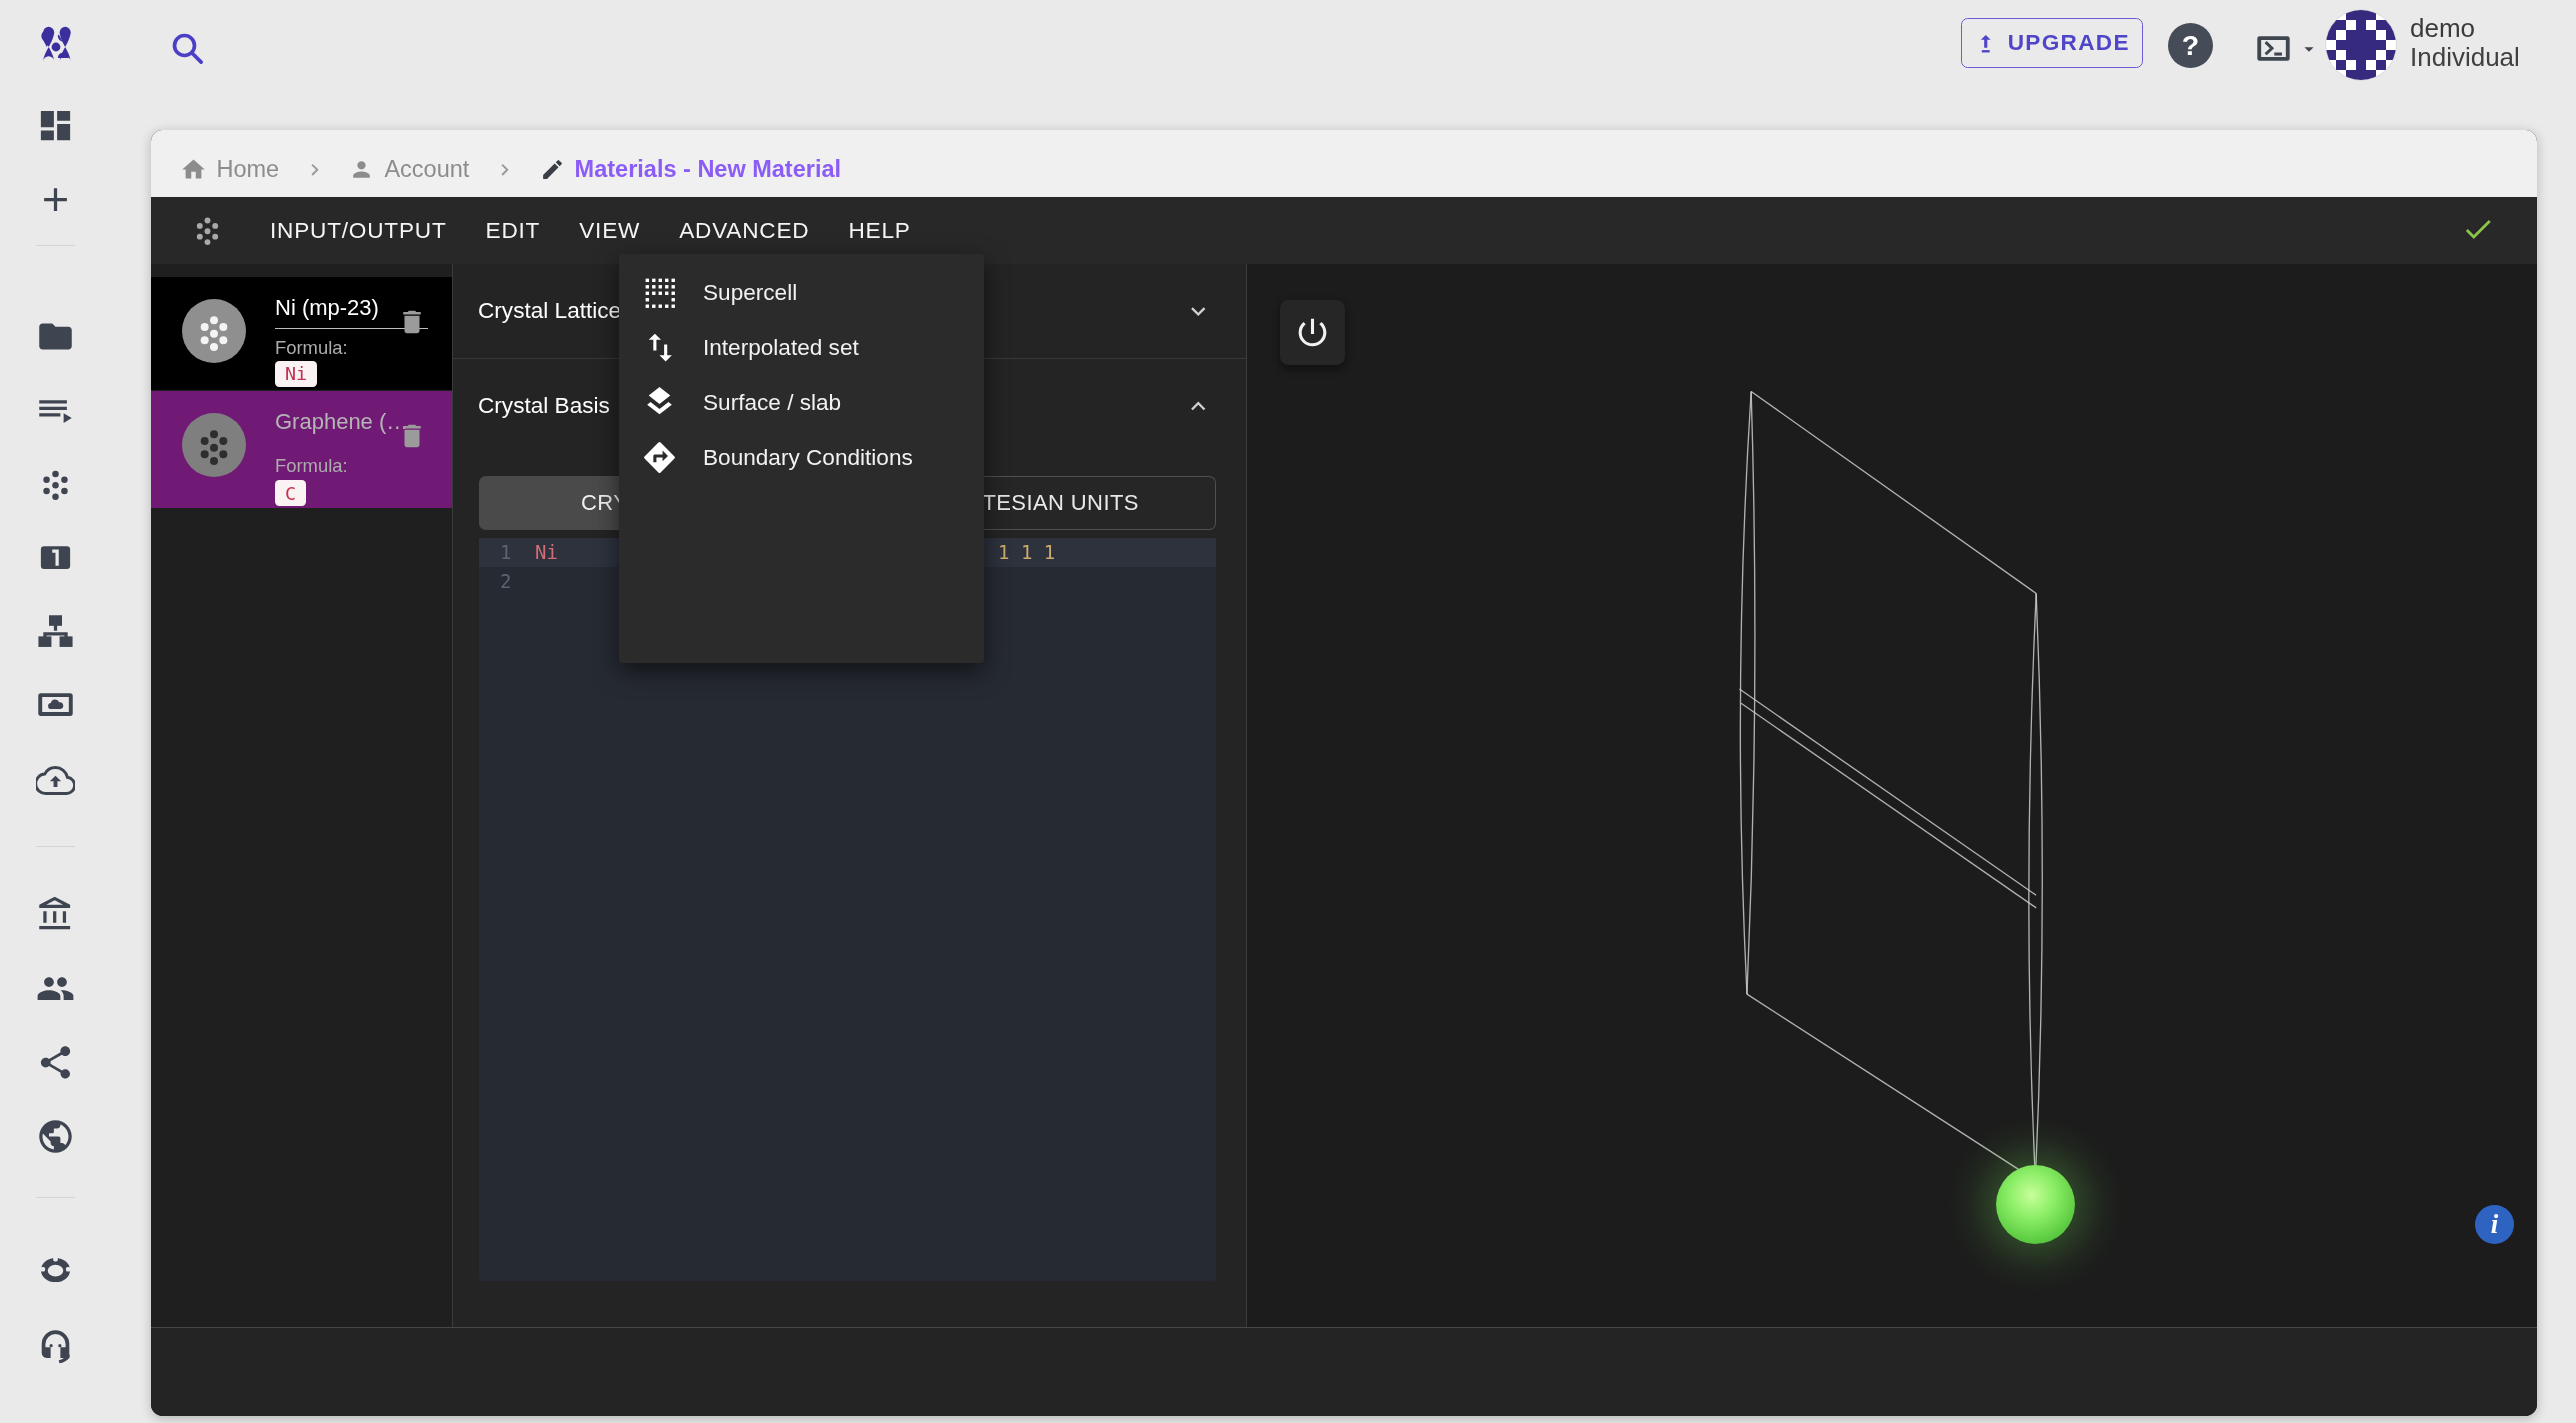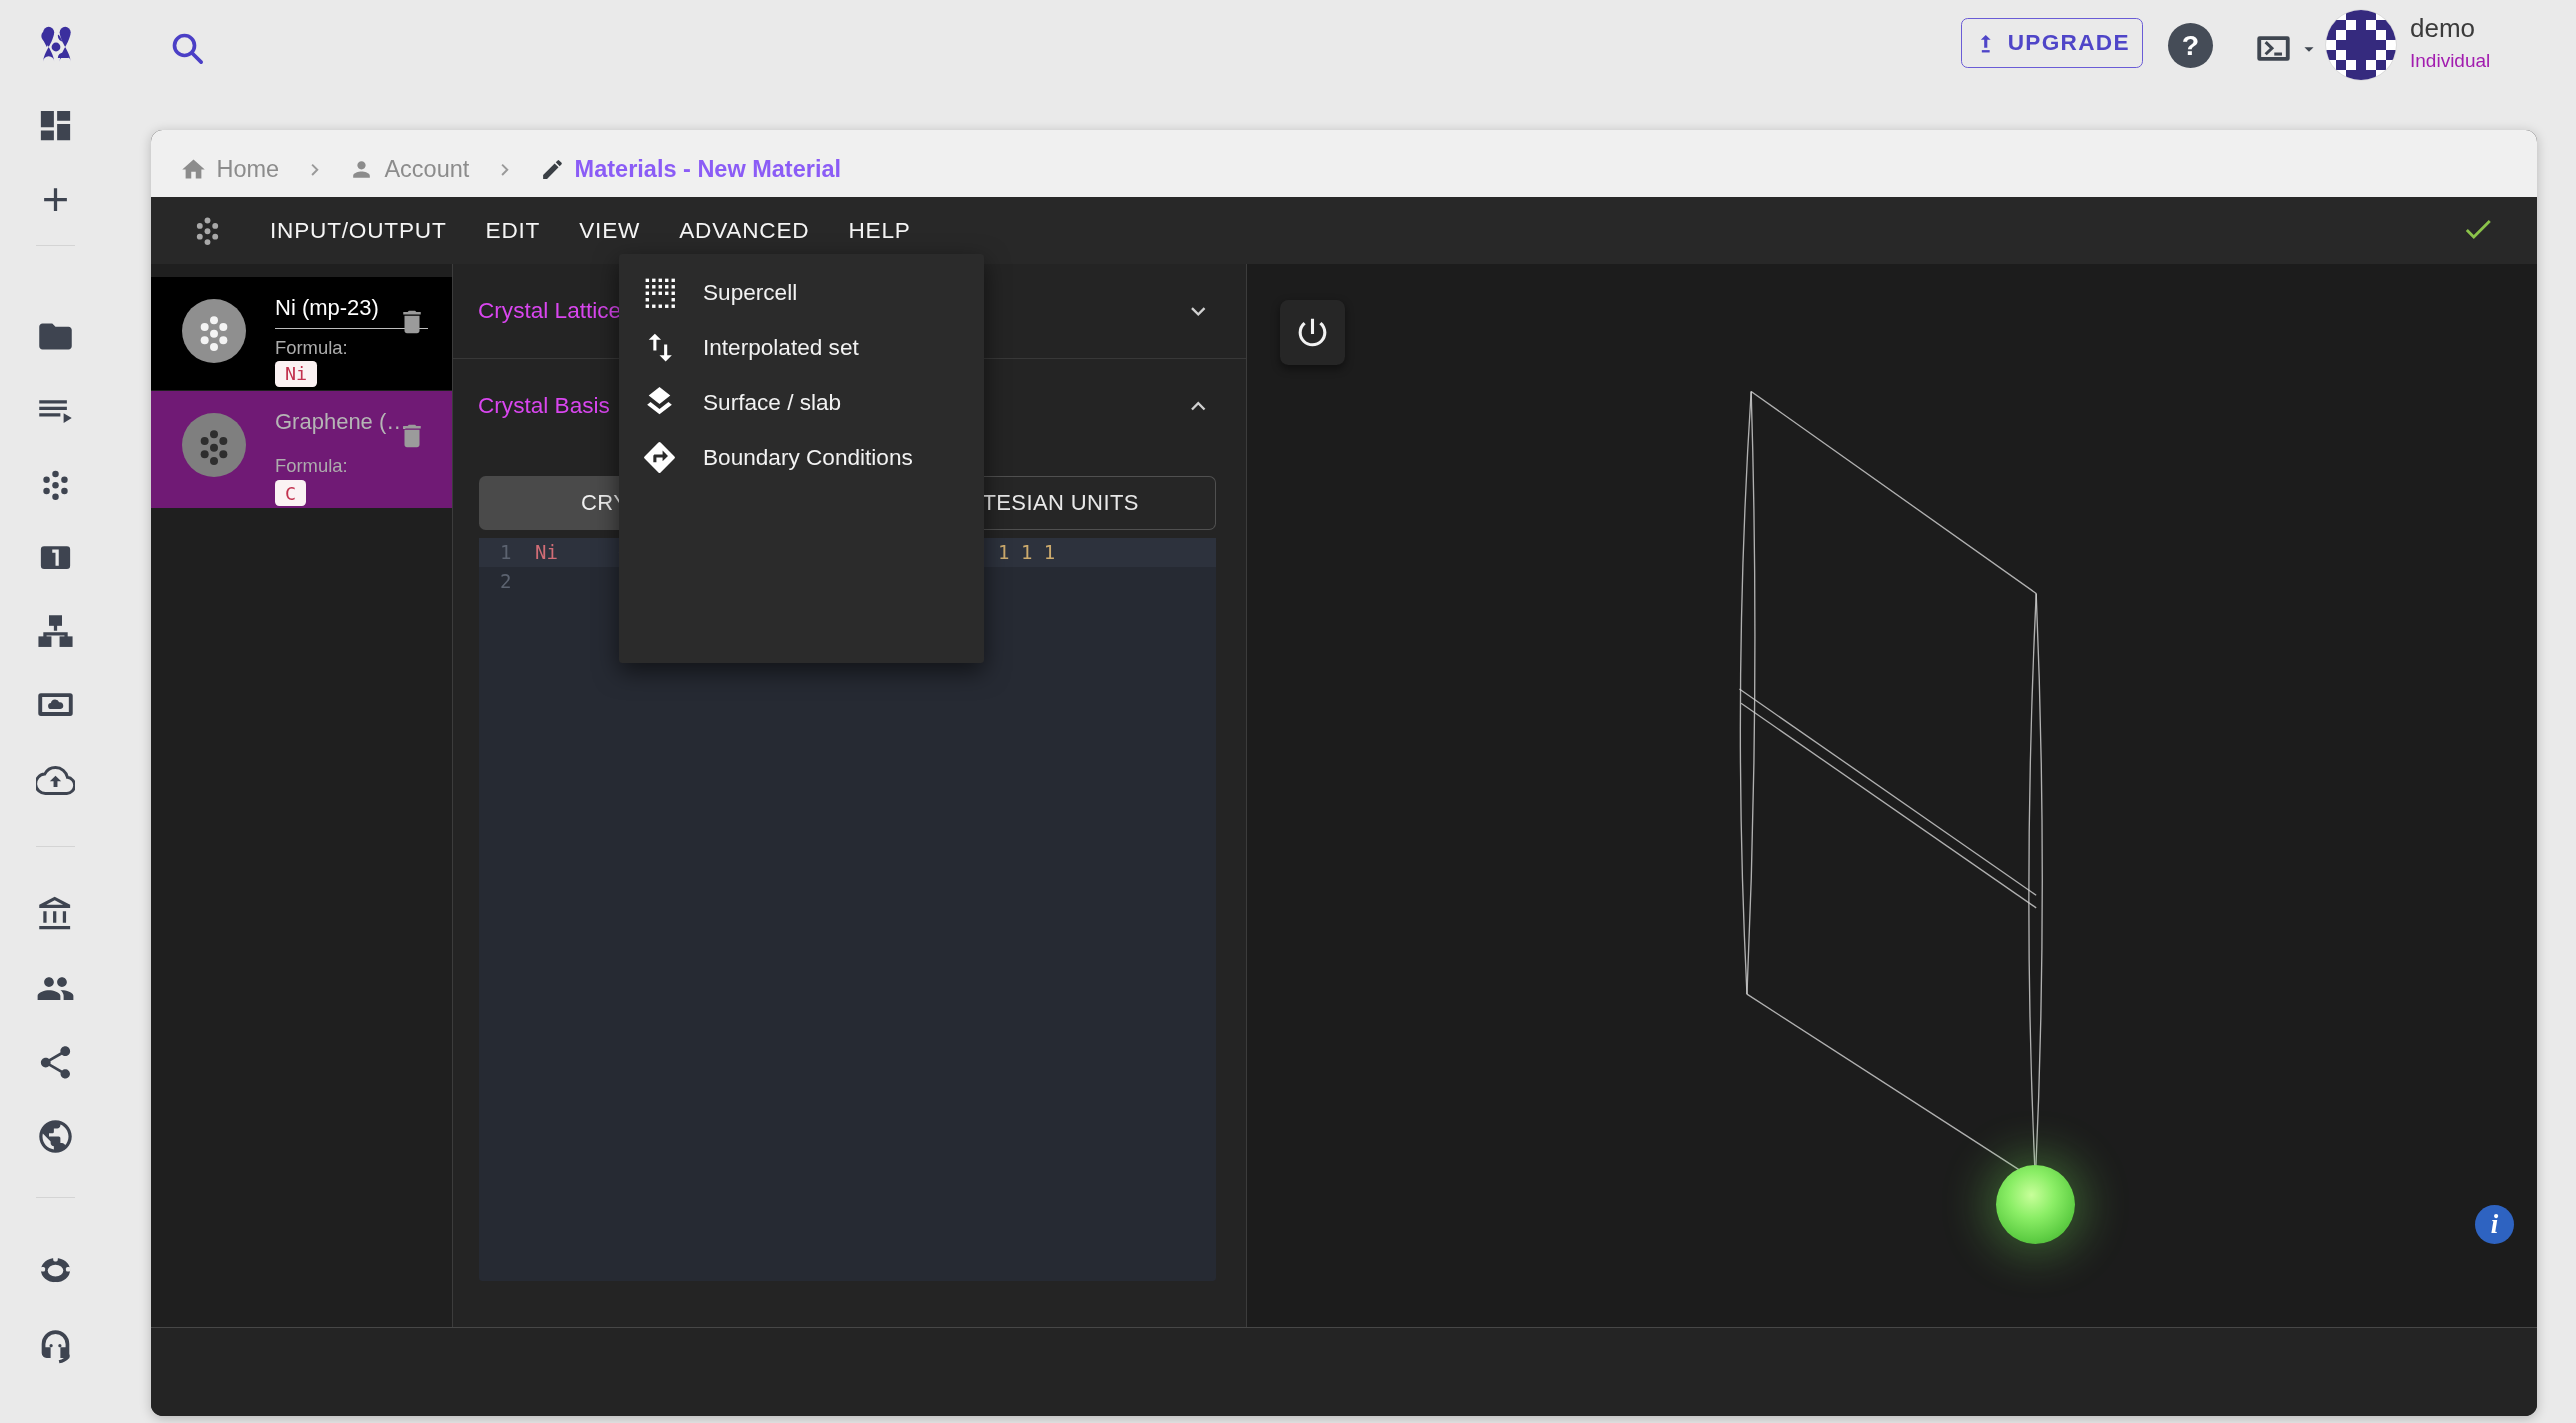--- a/index.html
+++ b/index.html
@@ -24,21 +24,21 @@
     left:2168px; top:22.6px; width:45px; height:45px; border-radius:50%;
     background:#454c57; color:#fff; font-size:28.5px; font-weight:bold;
     display:flex; align-items:center; justify-content:center; cursor:pointer;
   }
   .console-btn { left:2254px; top:30px; width:67px; height:37px; display:flex; align-items:center; gap:5px; cursor:pointer; }
   .avatar {
     left:2326px; top:10px; width:70px; height:70px; border-radius:50%;
     background:#ffffff; overflow:hidden; box-shadow:0 0 0 0.8px rgba(0,0,0,.08); cursor:pointer;
   }
   .user-name { left:2410px; top:13.4px; font-size:26px; color:#3b3b3b; }
-  .user-plan { left:2410px; top:50px; font-size:19px; color:#a21caf; }
+  .user-plan { left:2410px; top:42px; font-size:26px; color:#404040; }
 
   
   .side-icon { left:36px; width:39px; height:39px; color:#3e4450; cursor:pointer; }
   .side-divider { left:36px; width:39px; height:0; border-top:1.7px solid #d4d4d4; }
 
   
   .card {
     left:151px; top:130px; width:2386px; height:1286px;
     border-radius:11.7px; overflow:hidden; background:#242424;
     box-shadow:0 2.5px 11.7px rgba(0,0,0,.22);
@@ -82,21 +82,21 @@
     background:#fbf2f3; color:#c2314e; font-family:"DejaVu Sans Mono", monospace; font-size:18.4px;
   }
   .mat-item-2 .mat-formula-label { top:64px; }
   .mat-item-2 .mat-chip { top:89px; }
   .trash-icon { position:absolute; left:246px; top:30px; width:30px; height:30px; color:#9b9b9b; cursor:pointer; }
 
   .mid-panel { left:302px; top:0; width:794px; height:100%; background:#242424; border-right:0.8px solid #3c3c3c; }
   .section-row { position:absolute; left:0; width:100%; height:94px; display:flex; align-items:center;
                  justify-content:space-between; padding:0 34px 0 25px; cursor:pointer; }
   .section-row-2 { top:94px; border-top:0.8px solid #383838; height:95px; }
-  .section-title { font-size:22.6px; color:#d946ef; }
+  .section-title { font-size:22.6px; color:#ffffff; }
   .chev { width:28.5px; height:28.5px; color:#d0d0d0; }
 
   .toggle-group { position:absolute; left:26px; top:212px; width:737px; height:54px; display:flex; }
   .toggle-btn { height:100%; display:flex; align-items:center; justify-content:center;
                 font-size:22px; letter-spacing:0.4px; color:#f0f0f0; cursor:pointer; }
   .toggle-left { width:380px; background:#4a4a4a; border-radius:6.7px 0 0 6.7px; }
   .toggle-right { width:357px; background:#262626; border:0.8px solid #505050; border-left:none;
                   border-radius:0 6.7px 6.7px 0; color:#e8e8e8; }
 
   .editor { position:absolute; left:26px; top:274px; width:737px; height:743px;

